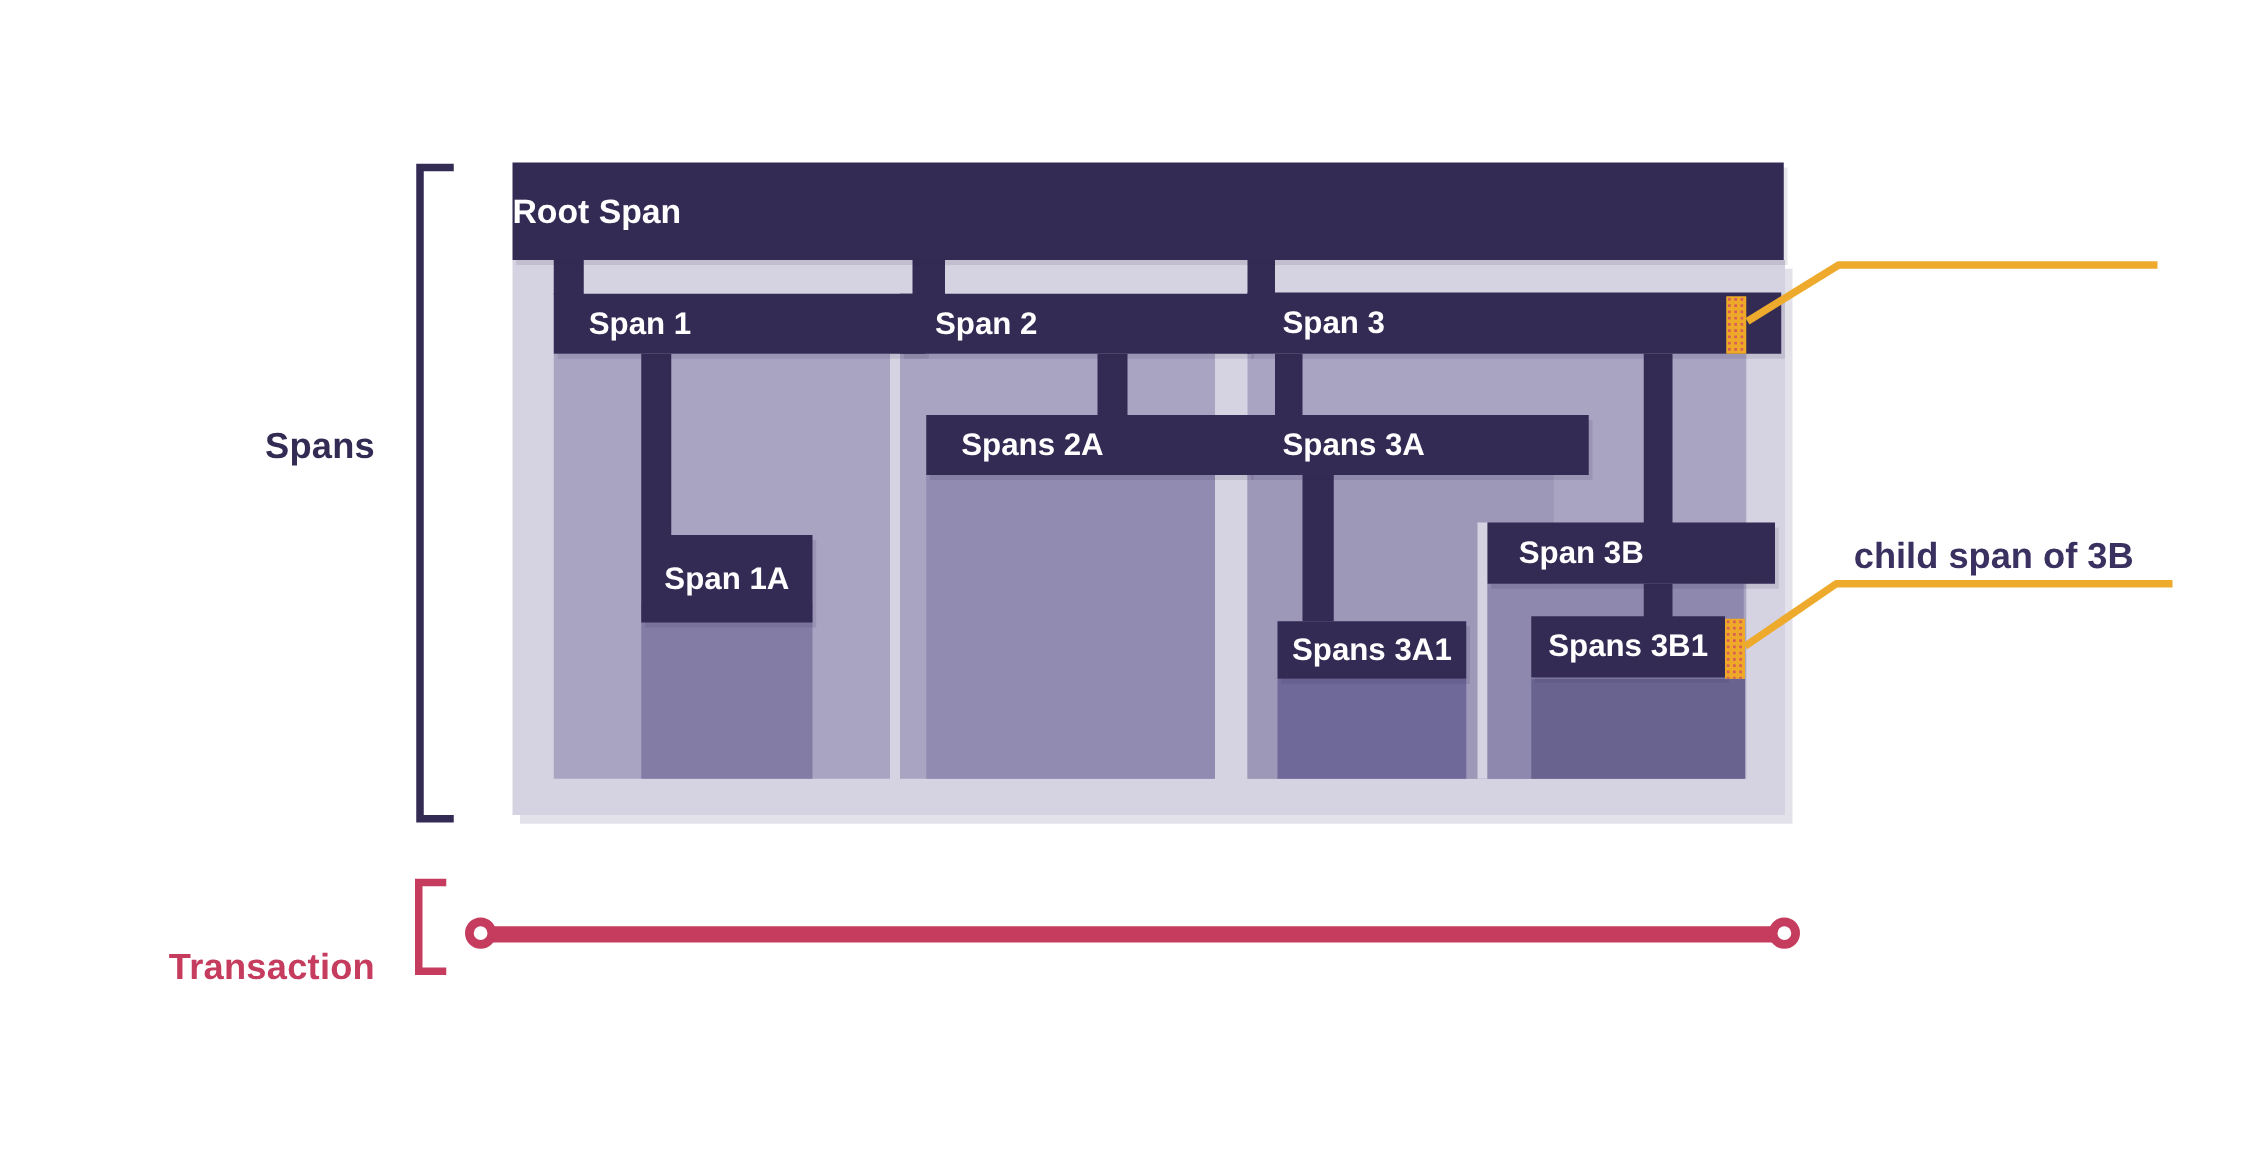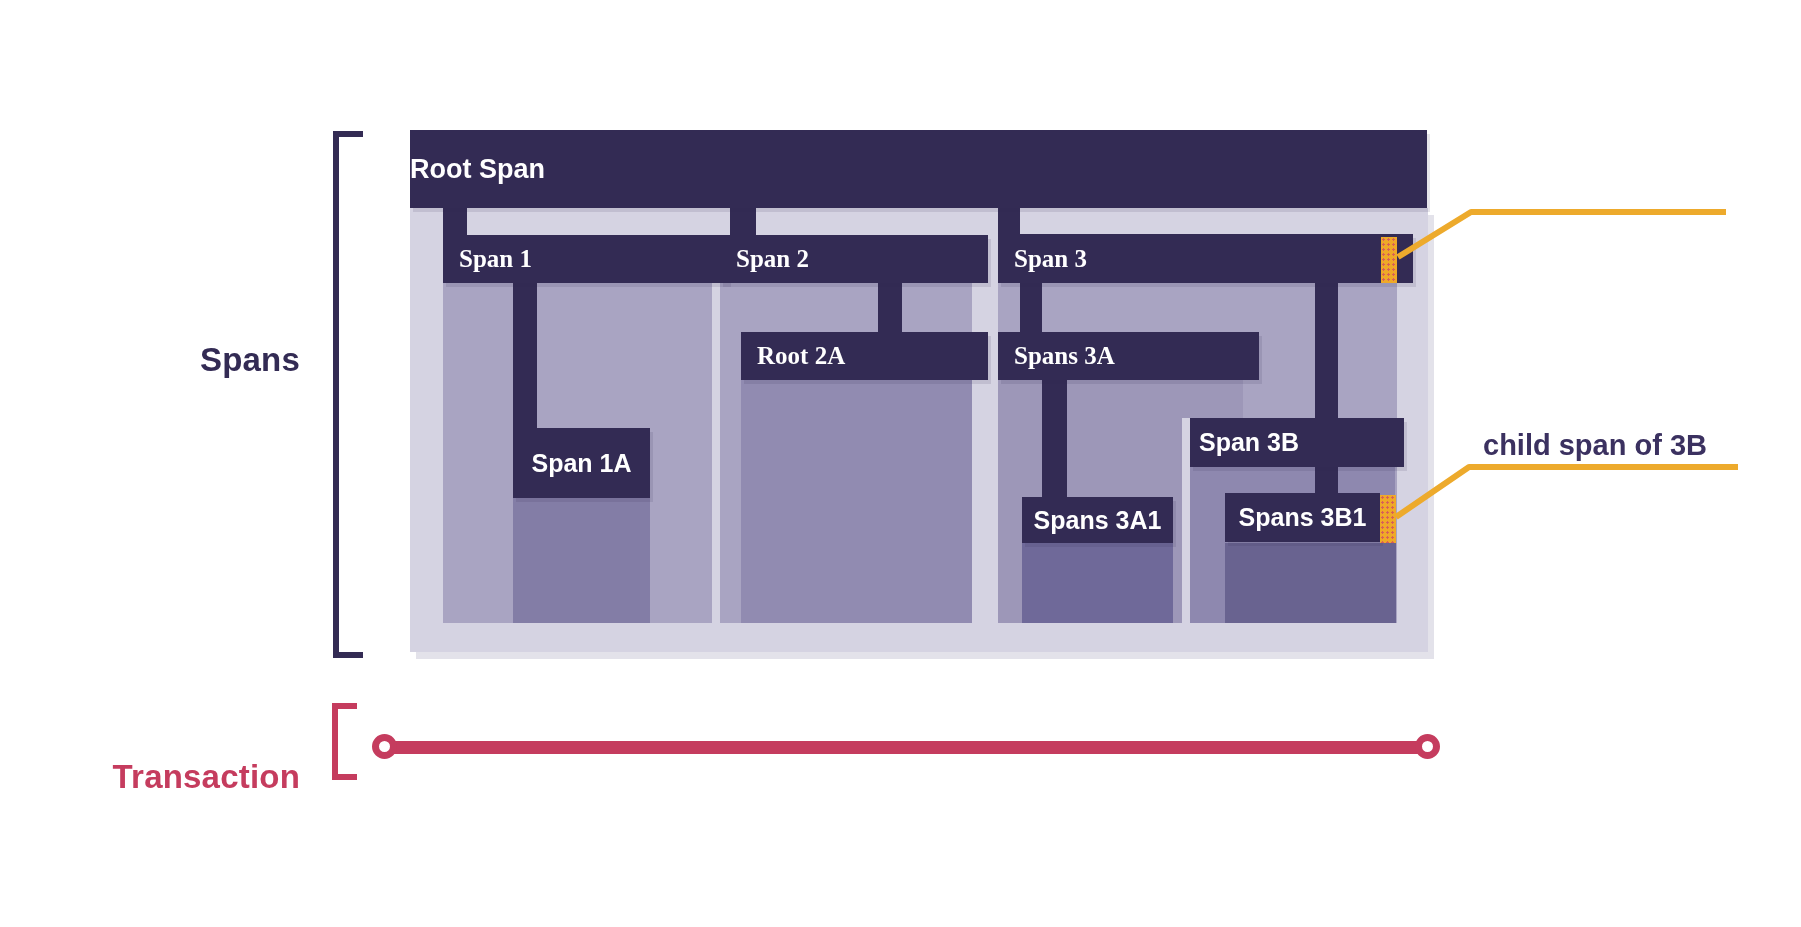--- a/index.html
+++ b/index.html
@@ -1,31 +1,31 @@
 <!DOCTYPE html>
 <html><head>
 <meta charset="utf-8">
 <style>
   html,body{margin:0;padding:0;background:#ffffff;}
   body{width:1801px;height:927px;position:relative;overflow:hidden;
        font-family:"Liberation Sans","DejaVu Sans",sans-serif;}
   
-  .side-label{position:absolute;font-weight:700;font-size:33px;letter-spacing:.2px;}
+  .side-label{position:absolute;font-weight:700;font-size:29px;letter-spacing:.2px;}
   #spans-label{color:#332b54;left:120px;top:341px;width:180px;text-align:right;}
   #transaction-label{color:#c53c5e;left:60px;top:722px;width:240px;text-align:right;margin-top:36px;}
   
   svg.overlay{position:absolute;left:0;top:0;pointer-events:none;}
   
   #trace-box{position:absolute;left:410px;top:208px;width:1018px;height:444px;
              background:#d5d3e2;box-shadow:6px 7px 0 rgba(175,171,195,.35);}
   
   .bar{position:absolute;background:#332b54;color:#ffffff;font-weight:700;
        font-size:25px;display:flex;align-items:center;
        box-shadow:3px 4px 0 rgba(51,43,84,.12);}
-  .bar.padded{padding-left:16px;font-family:Liberation Serif, serif;}
+  .bar.padded{padding-left:28px;}
   .bar.centered{justify-content:center;}
   .fill{position:absolute;}
   .dots{background-image:radial-gradient(rgba(255,255,255,.10) 1.2px,transparent 1.2px);
         background-size:7px 7px;}
   .connector{position:absolute;background:#332b54;}
   .cap{position:absolute;background:#efa928;
        background-image:radial-gradient(#d85f57 1.2px,transparent 1.2px);
        background-size:5px 5px;}
   
   .annotation{position:absolute;color:#3b3160;font-weight:700;font-size:29px;
@@ -85,32 +85,32 @@
 <div class="bar padded" style="left:720px;top:235px;width:252px;height:48px;">
   <span>Span 2</span>
 </div>
 
 <div class="bar padded" style="left:998px;top:234px;width:399px;height:49px;">
   <span>Span 3</span>
 </div>
 <div class="cap" style="left:1381px;top:237px;width:16px;height:46px;"></div>
 
 <div class="bar padded" style="left:741px;top:332px;width:231px;height:48px;">
-  <span>Root 2A</span>
+  <span>Spans 2A</span>
 </div>
 
 <div class="bar padded" style="left:998px;top:332px;width:245px;height:48px;">
   <span>Spans 3A</span>
 </div>
 
 <div class="bar centered" style="left:513px;top:428px;width:137px;height:70px;">
   <span>Span 1A</span>
 </div>
 
-<div class="bar" style="left:1190px;top:418px;width:205px;height:49px;padding-left:9px;">
+<div class="bar" style="left:1190px;top:418px;width:205px;height:49px;padding-left:25px;">
   <span>Span 3B</span>
 </div>
 
 <div class="bar centered" style="left:1022px;top:497px;width:151px;height:46px;">
   <span>Spans 3A1</span>
 </div>
 
 <div class="bar centered" style="left:1225px;top:493px;width:155px;height:49px;">
   <span>Spans 3B1</span>
 </div>

